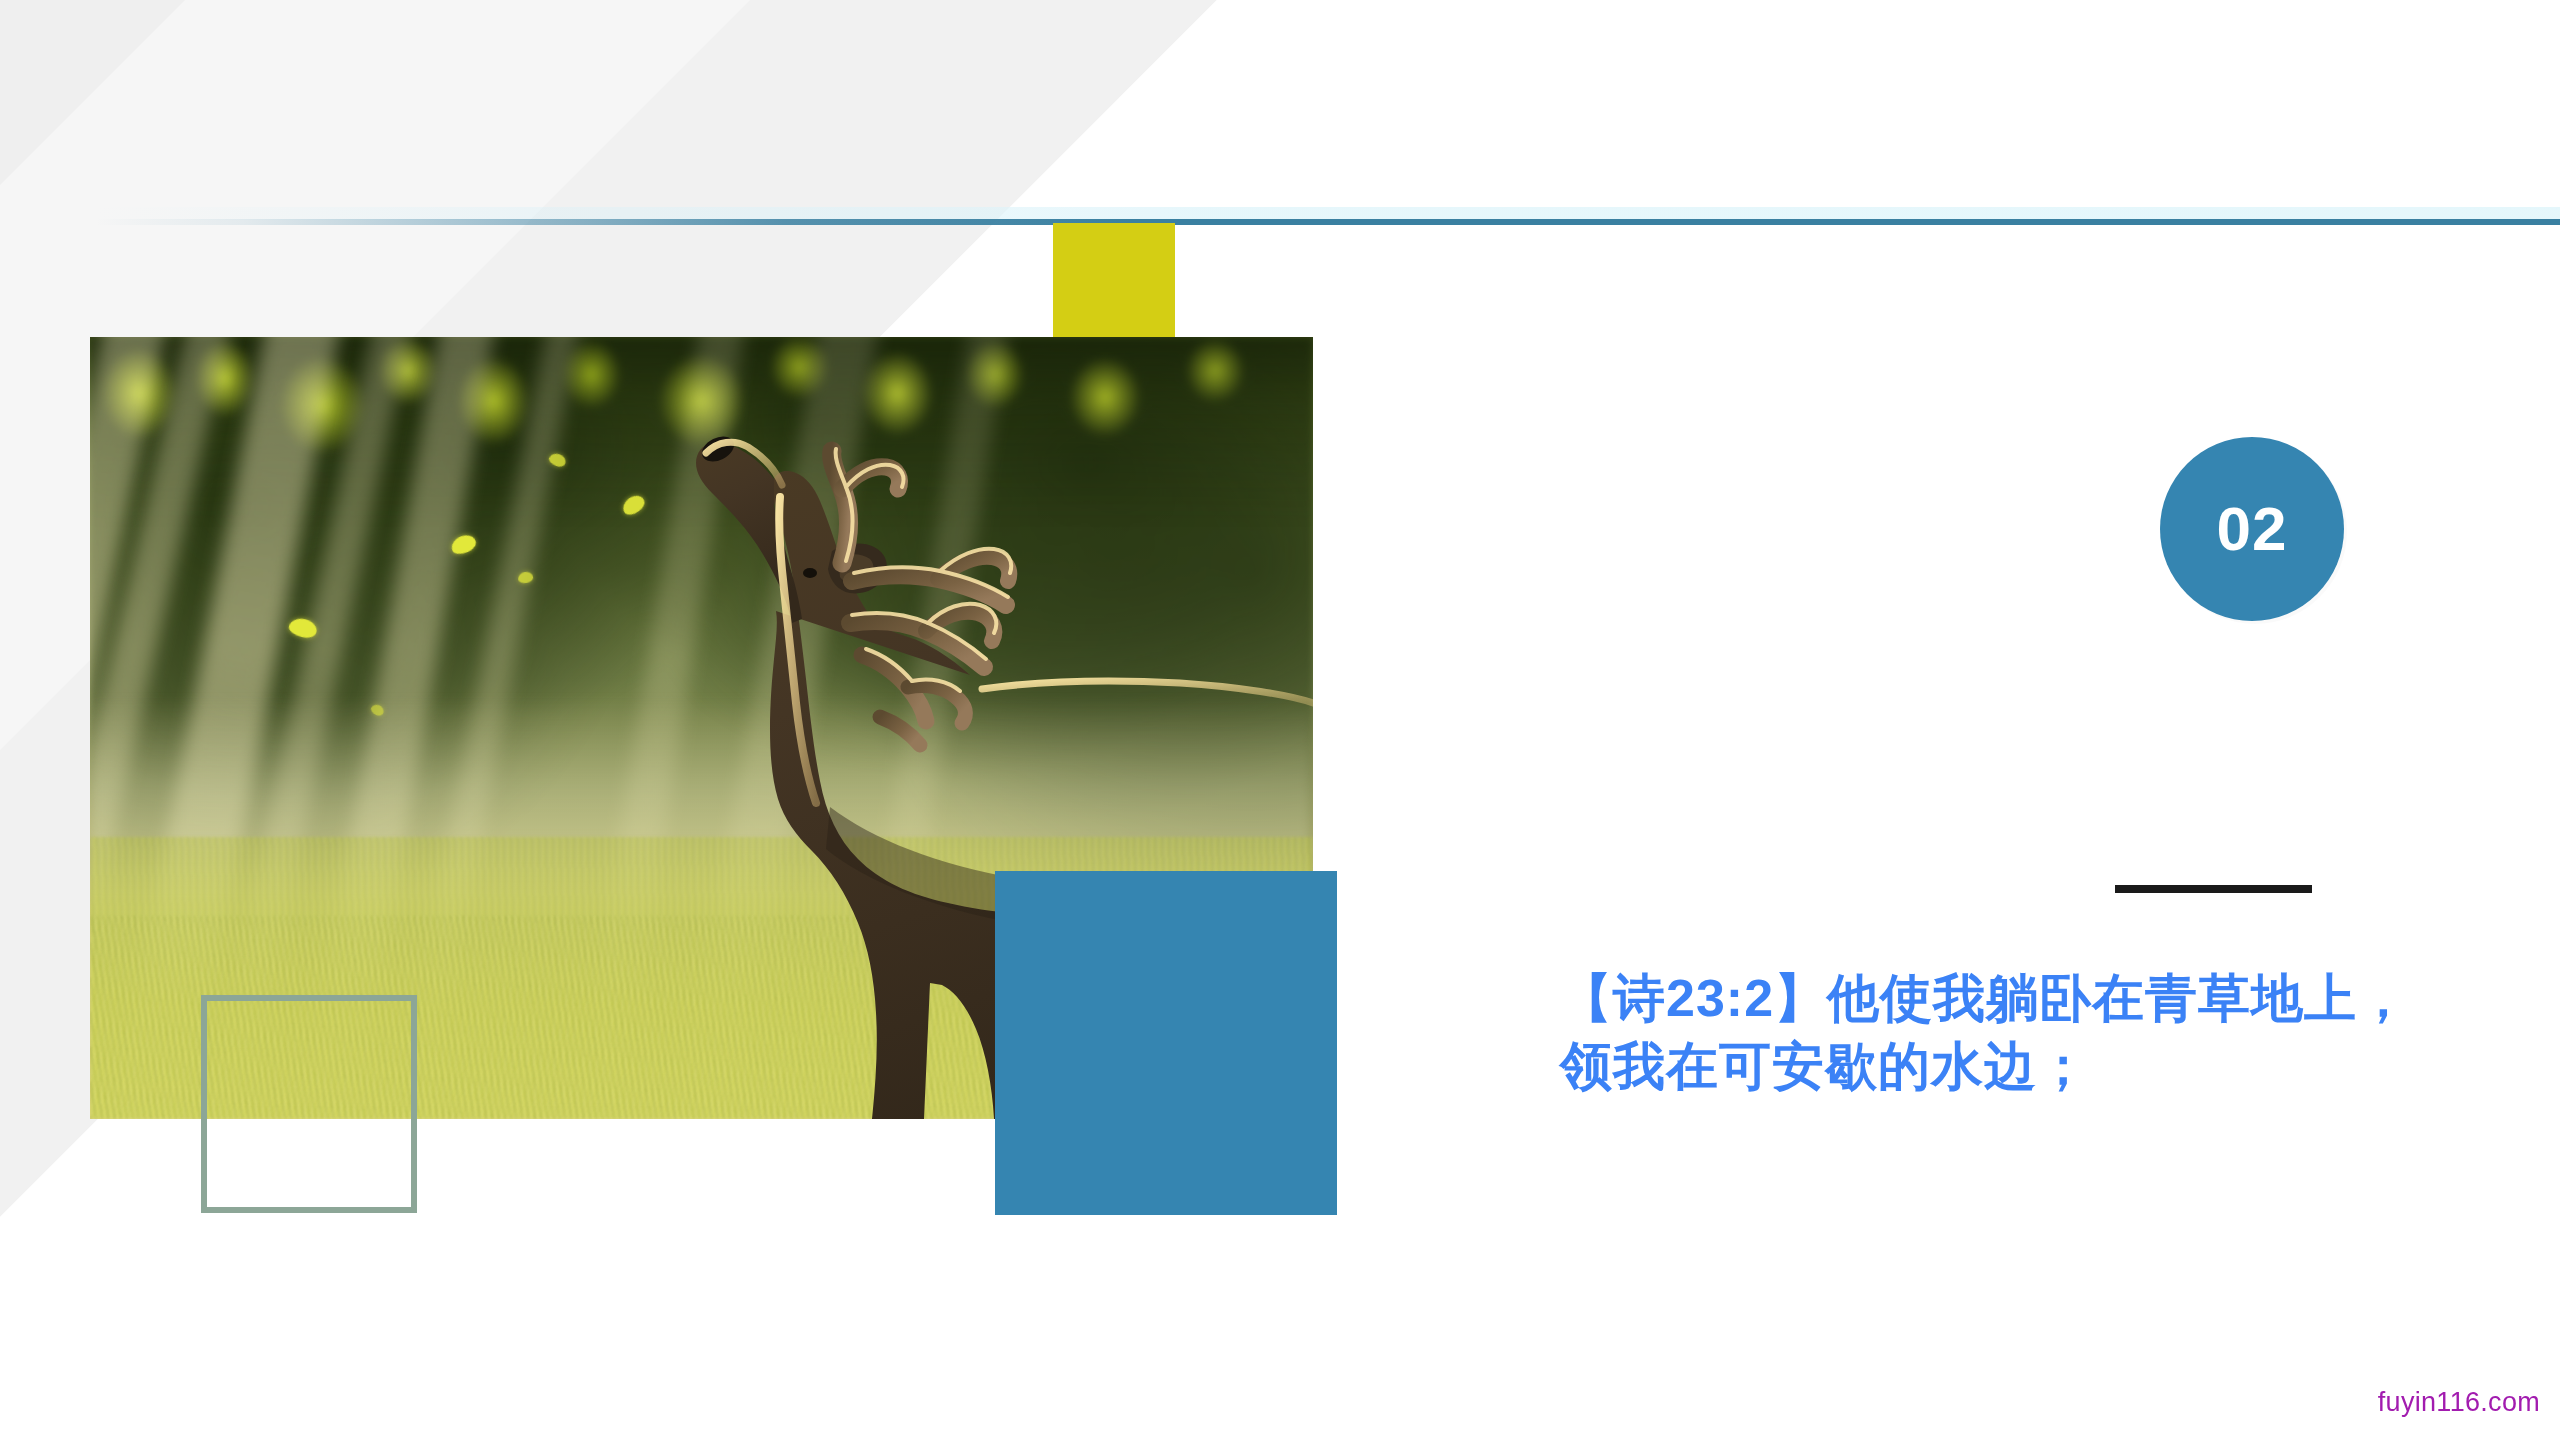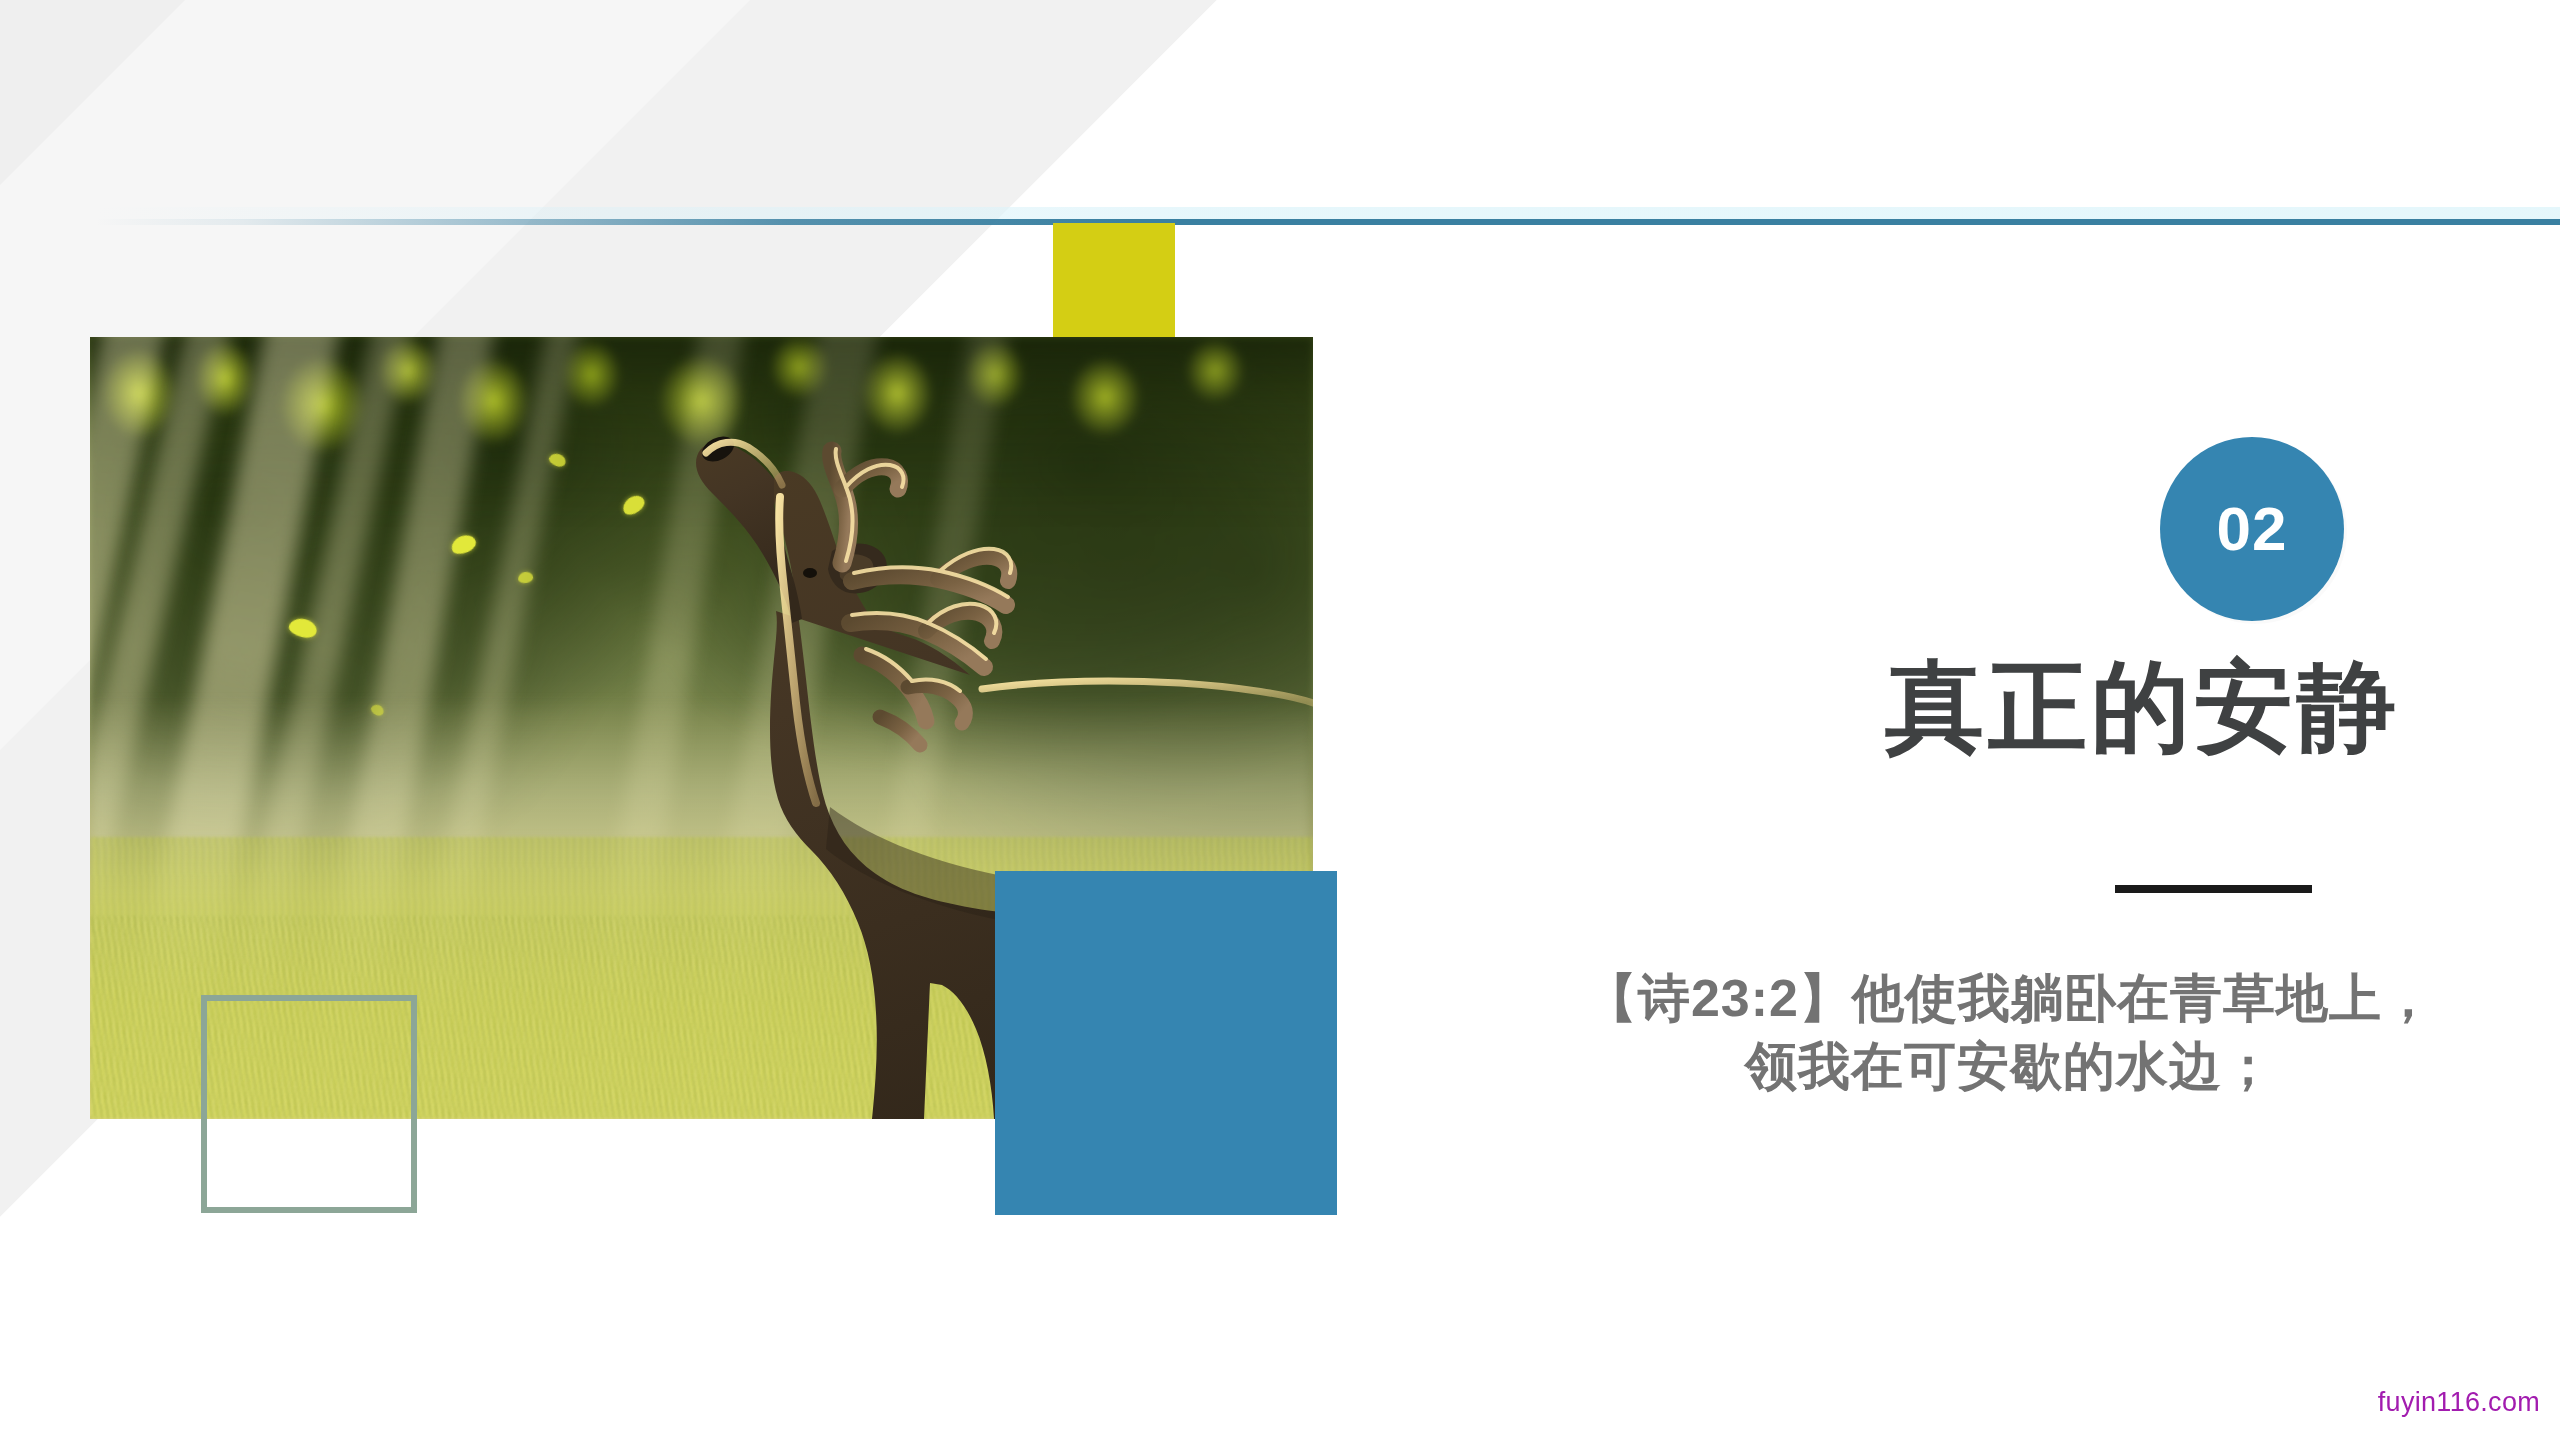--- a/index.html
+++ b/index.html
@@ -277,22 +277,21 @@
     position:absolute;
     left:555px; top:885px;
     width:197px; height:8px;
     background:#1a1a1a;
   }
 
   .verse {
     position:absolute;
     left:0; right:130px; top:965px;
     width:900px;
-    text-align:center;
-    color:#737373;
+    color:#3b82f6;
     font-size:52px;
     font-weight:bold;
     line-height:1.30;
     letter-spacing:1px;
   }
 
   
   .watermark {
     position:absolute;
     right:20px; bottom:22px;
@@ -477,21 +476,20 @@
   <div class="blue-square"></div>
 
   <div class="sage-square"></div>
 
   <div class="content">
 
     <div class="number-badge">
       <span>02</span>
     </div>
 
-    <div class="slide-title">真正的安静</div>
 
     <div class="title-divider"></div>
 
     <div class="verse">【诗23:2】他使我躺卧在青草地上，领我在可安歇的水边；</div>
   </div>
 
   <div class="watermark">fuyin116.com</div>
 
 </div>
 

